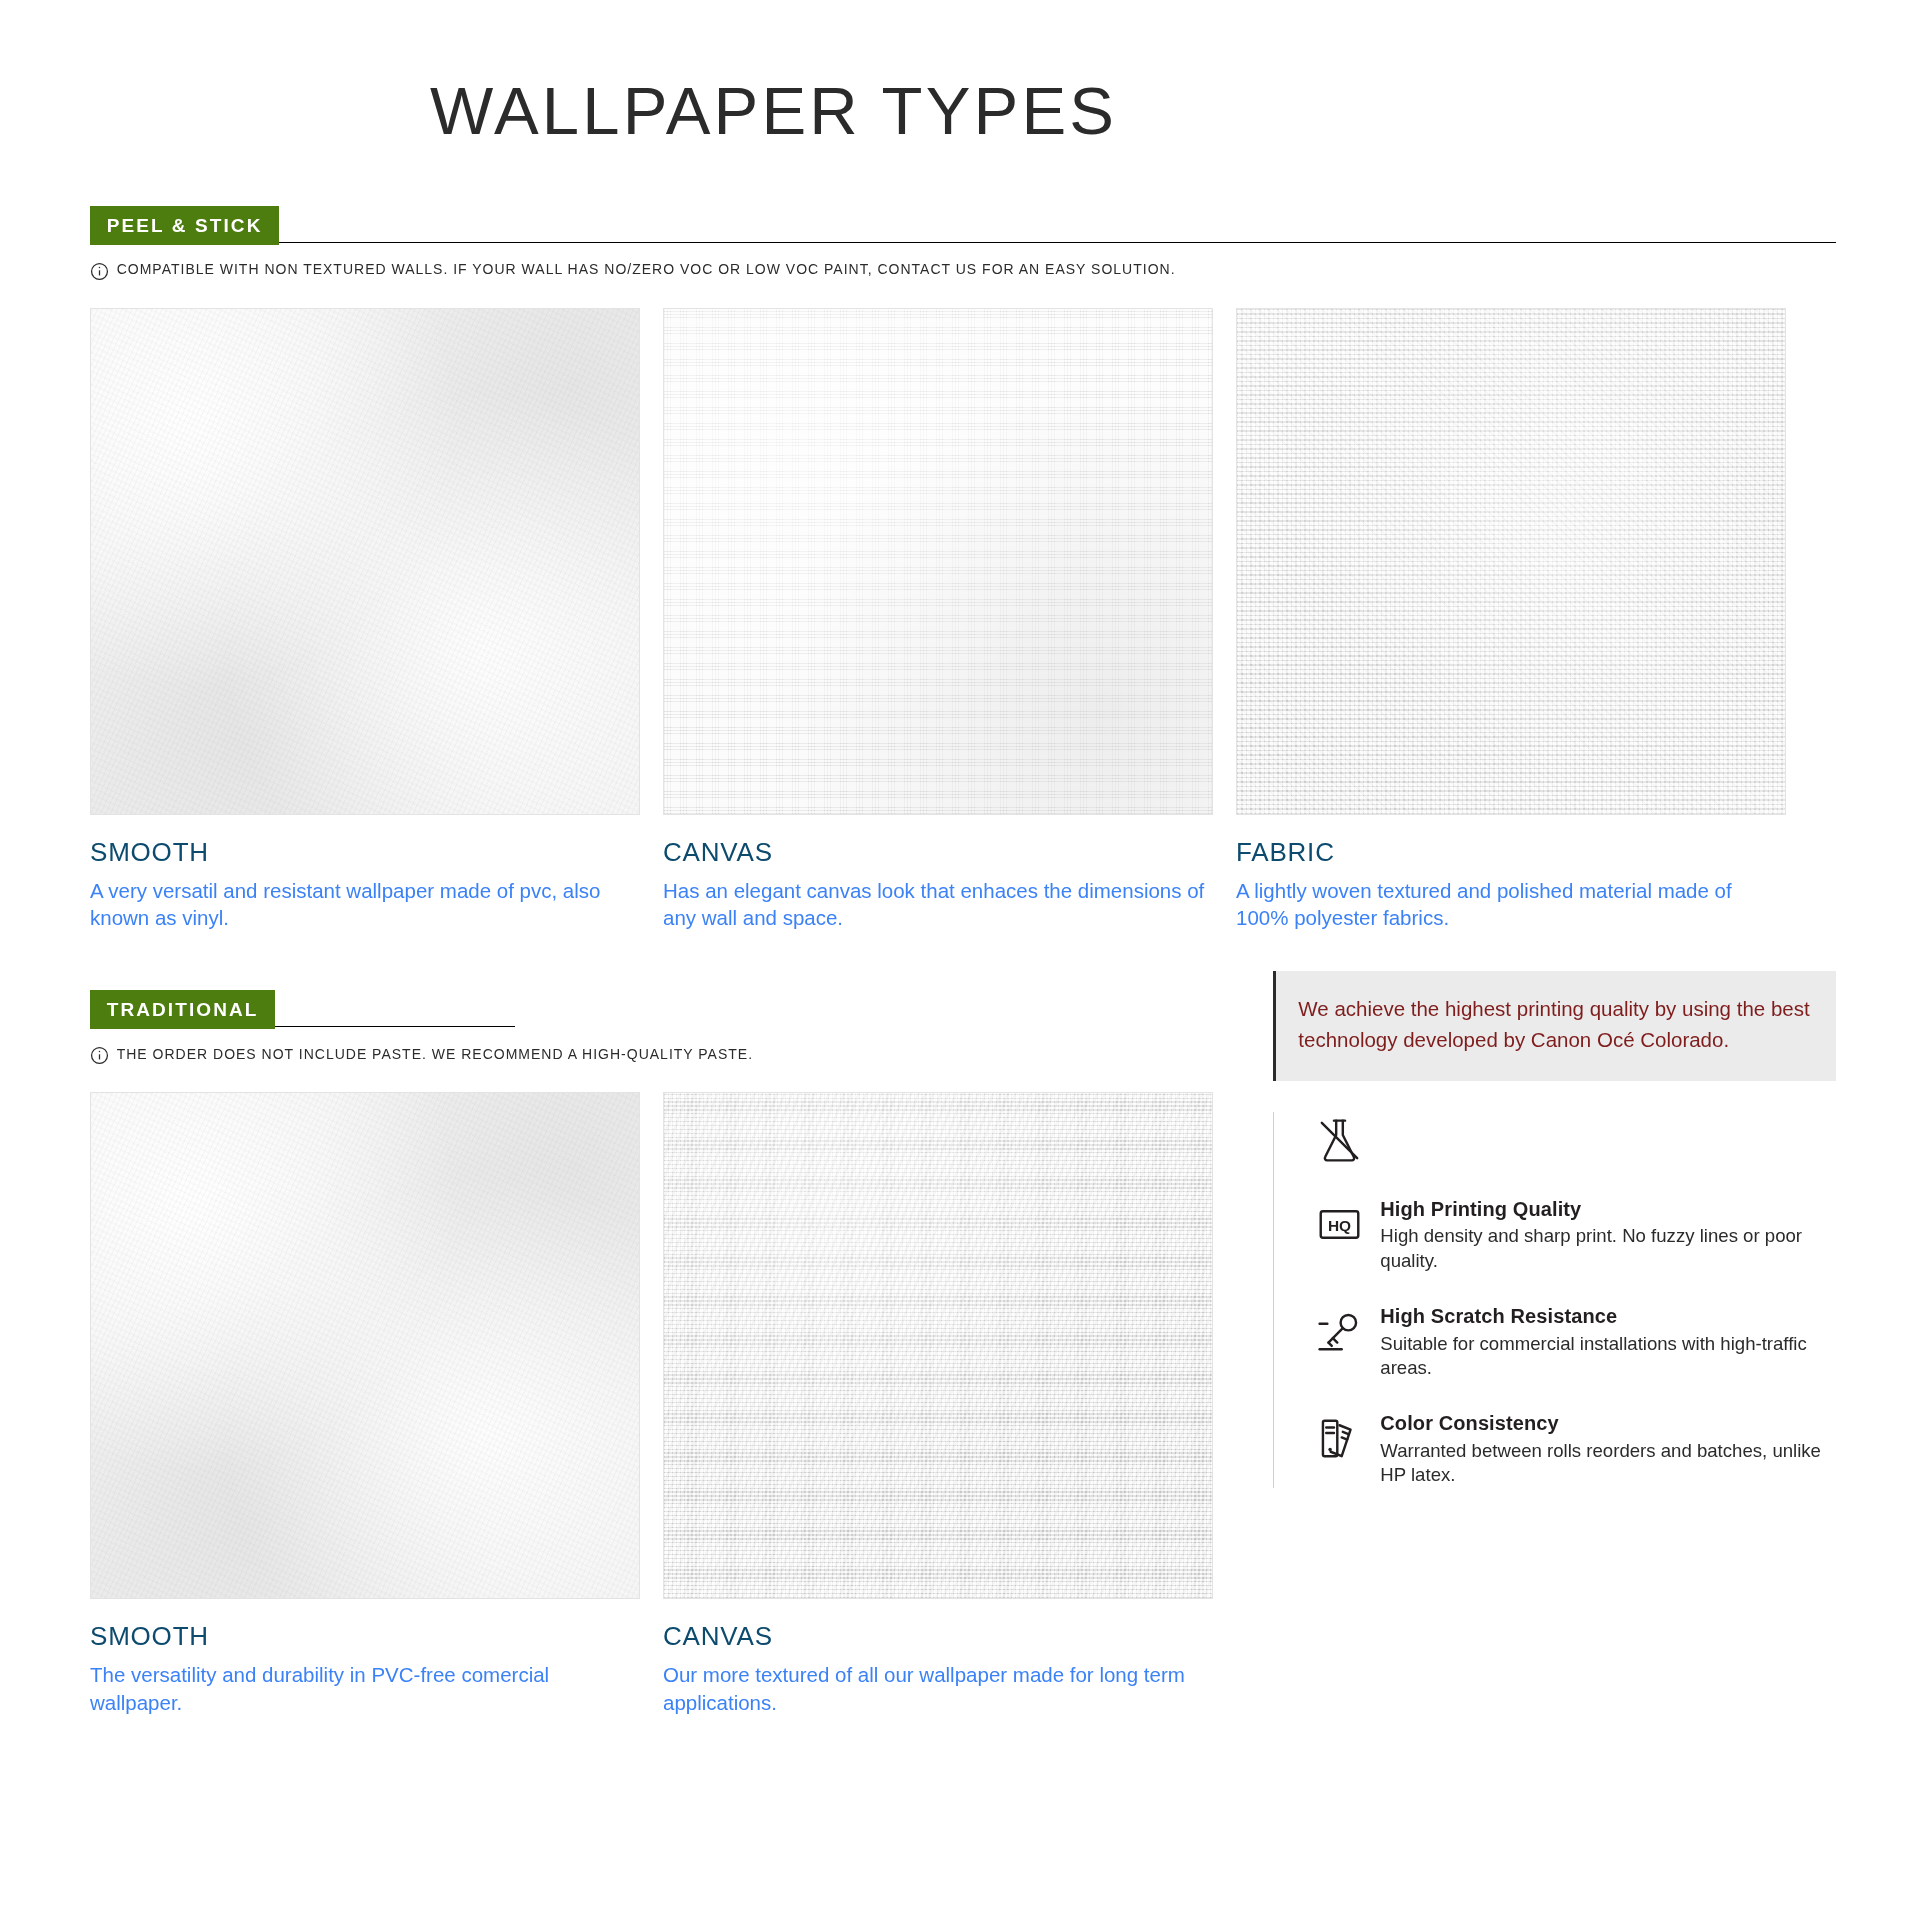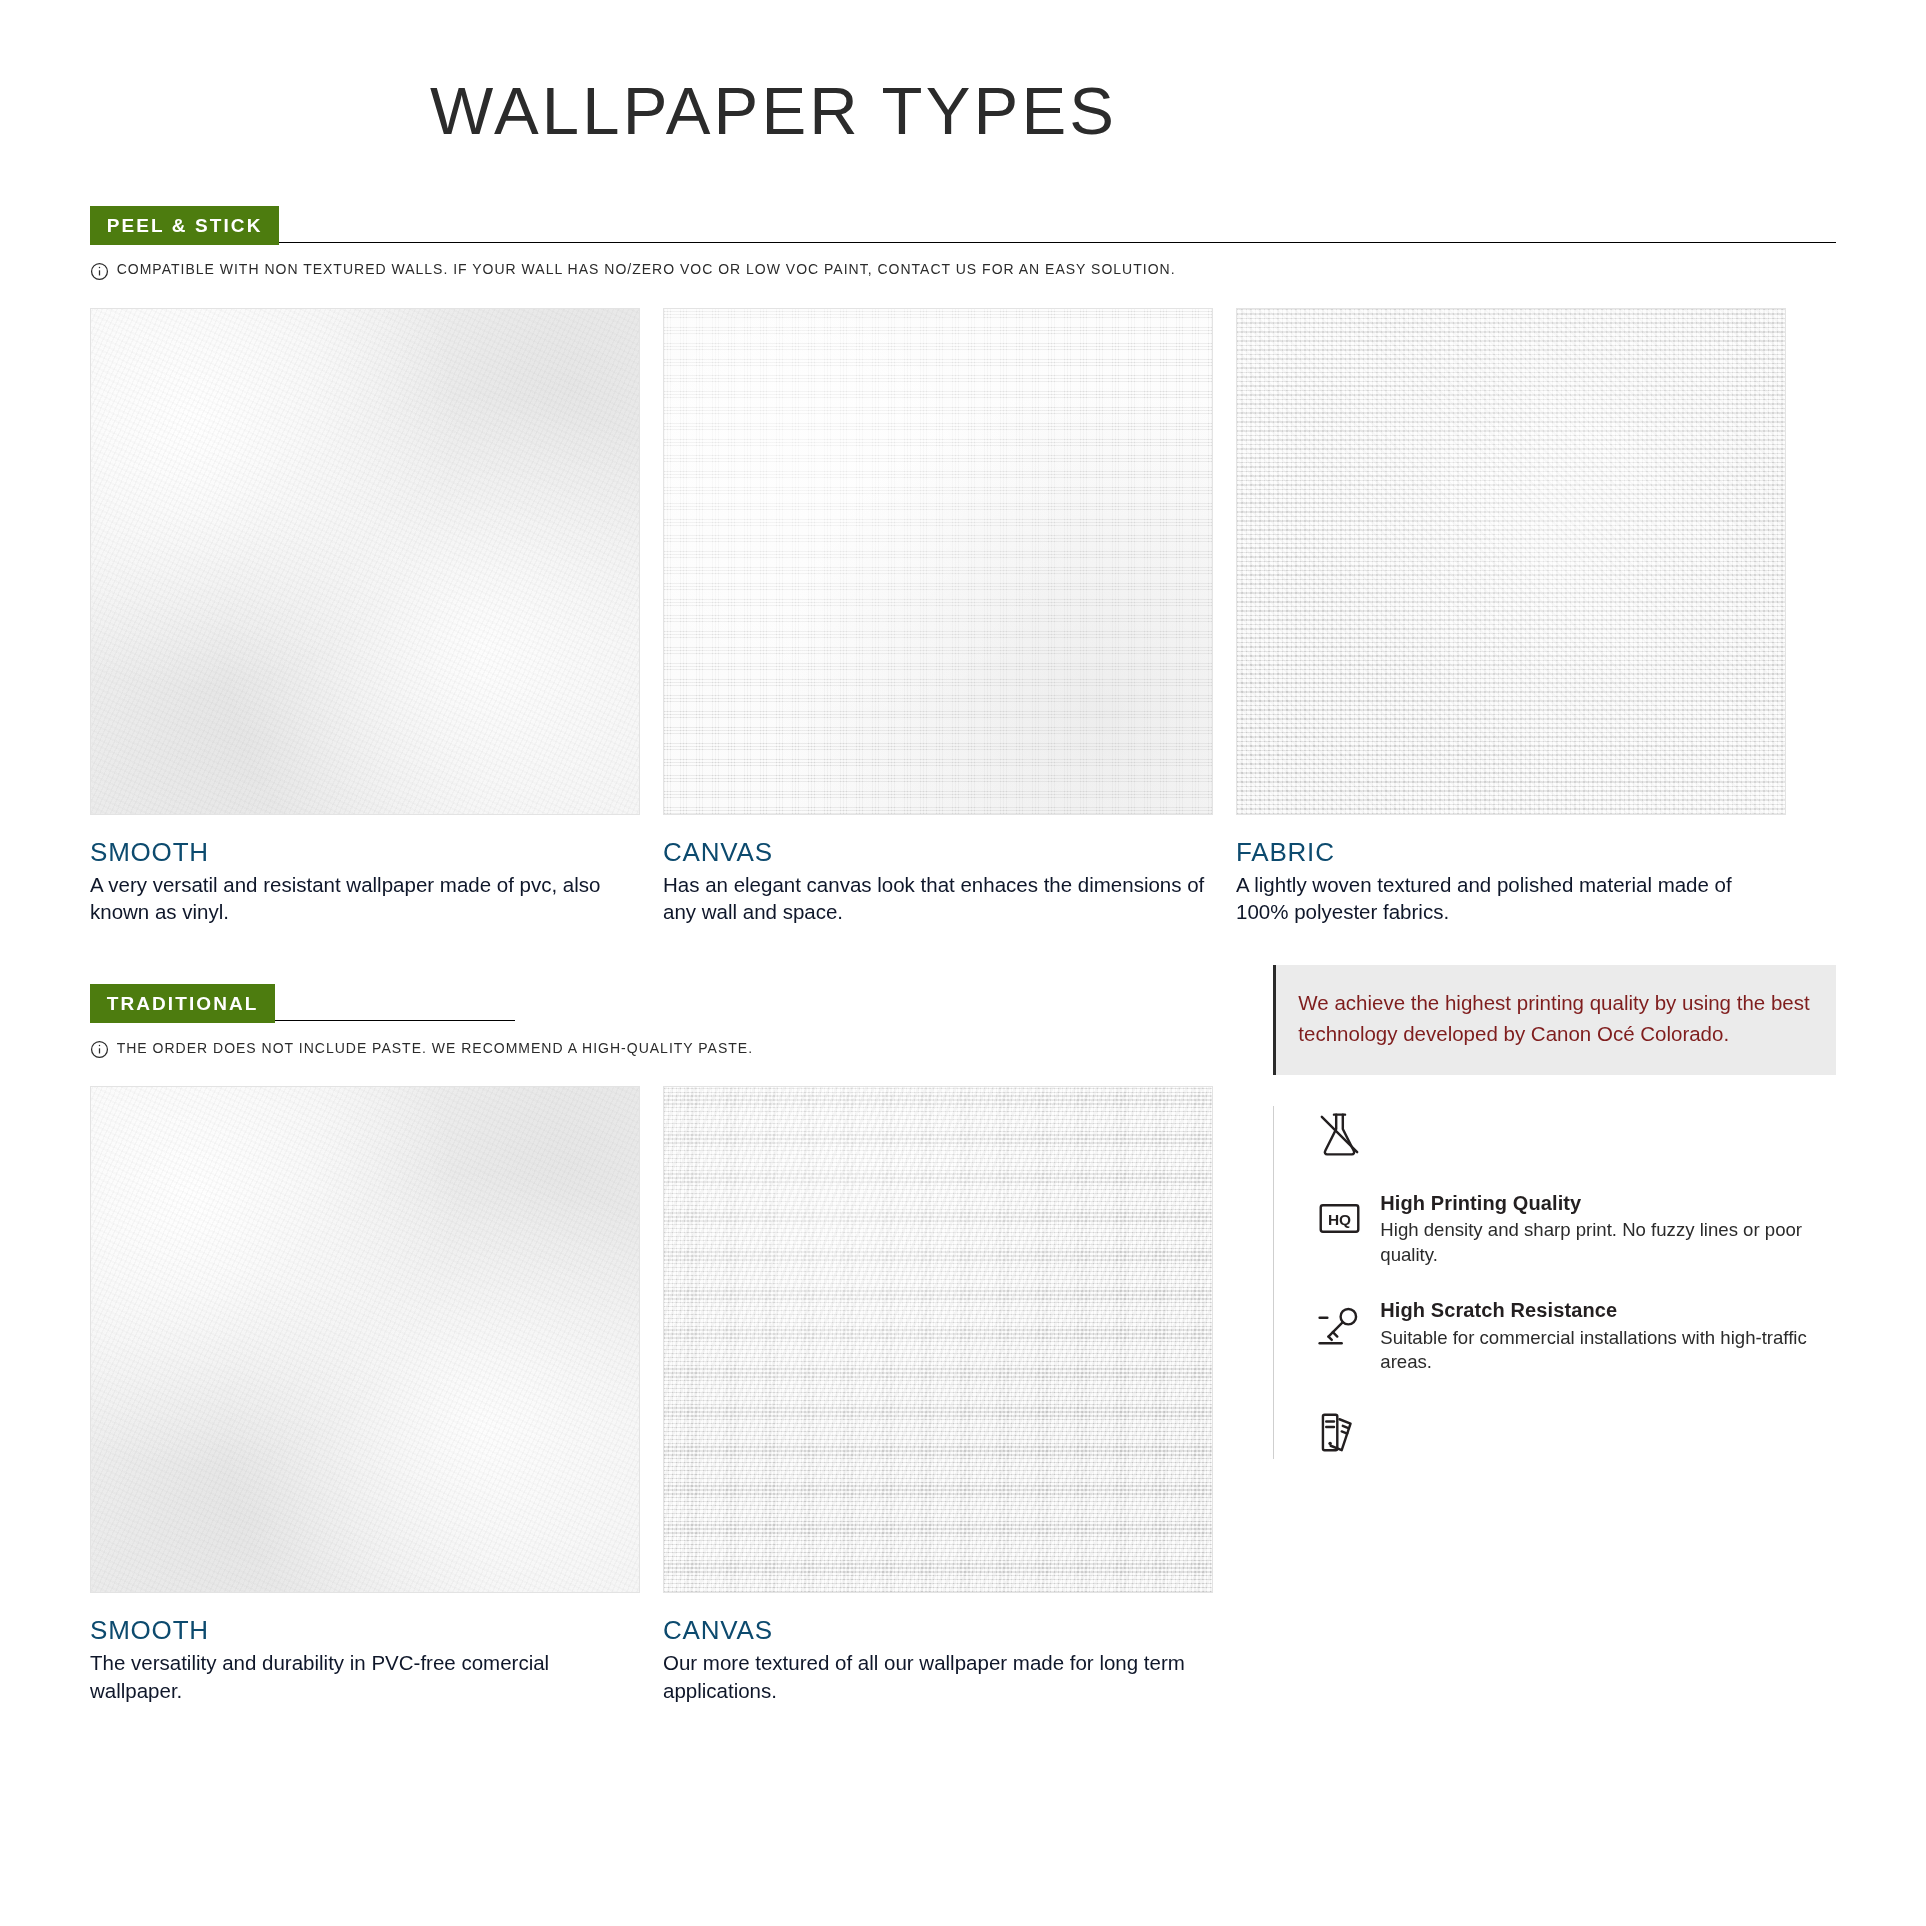--- a/index.html
+++ b/index.html
@@ -174,22 +174,22 @@
   .card-title {
     font-size: 26px;
     font-weight: 400;
     letter-spacing: 0.8px;
     margin-top: 22px;
     color: #0c4a6e;
   }
   .card-desc {
     font-size: 20.5px;
     line-height: 1.34;
-    margin-top: 3px;
-    color: #0f172a;
+    margin-top: 9px;
+    color: #3b82f6;
     font-weight: 300;
   }
 
   
   .lower {
     display: flex;
     gap: 7px;
   }
   .lower-left {
     width: 1156px;
@@ -390,20 +390,24 @@
             <svg width="53" height="53" viewBox="0 0 48 48" fill="none" stroke="#231f20" stroke-width="2.2" stroke-linecap="round" stroke-linejoin="round">
               <rect x="9" y="8" width="13" height="32" rx="1.5"></rect>
               <path d="M24 12l10 4-8 24-10-4"></path>
               <circle cx="15.5" cy="34" r="1.6" fill="#231f20" stroke="none"></circle>
               <line x1="12" y1="14" x2="19" y2="14"></line>
               <line x1="12" y1="19" x2="19" y2="19"></line>
               <line x1="27" y1="18" x2="32" y2="20"></line>
               <line x1="26" y1="23" x2="31" y2="25"></line>
             </svg>
           </span>
+          <span class="ftext">
+            <span class="fh">Color Consistency</span>
+            <div class="fb">Warranted between rolls reorders and batches, unlike HP latex.</div>
+          </span>
         </div>
 
       </div>
     </div>
 
   </div>
 
 </div>
 
 

